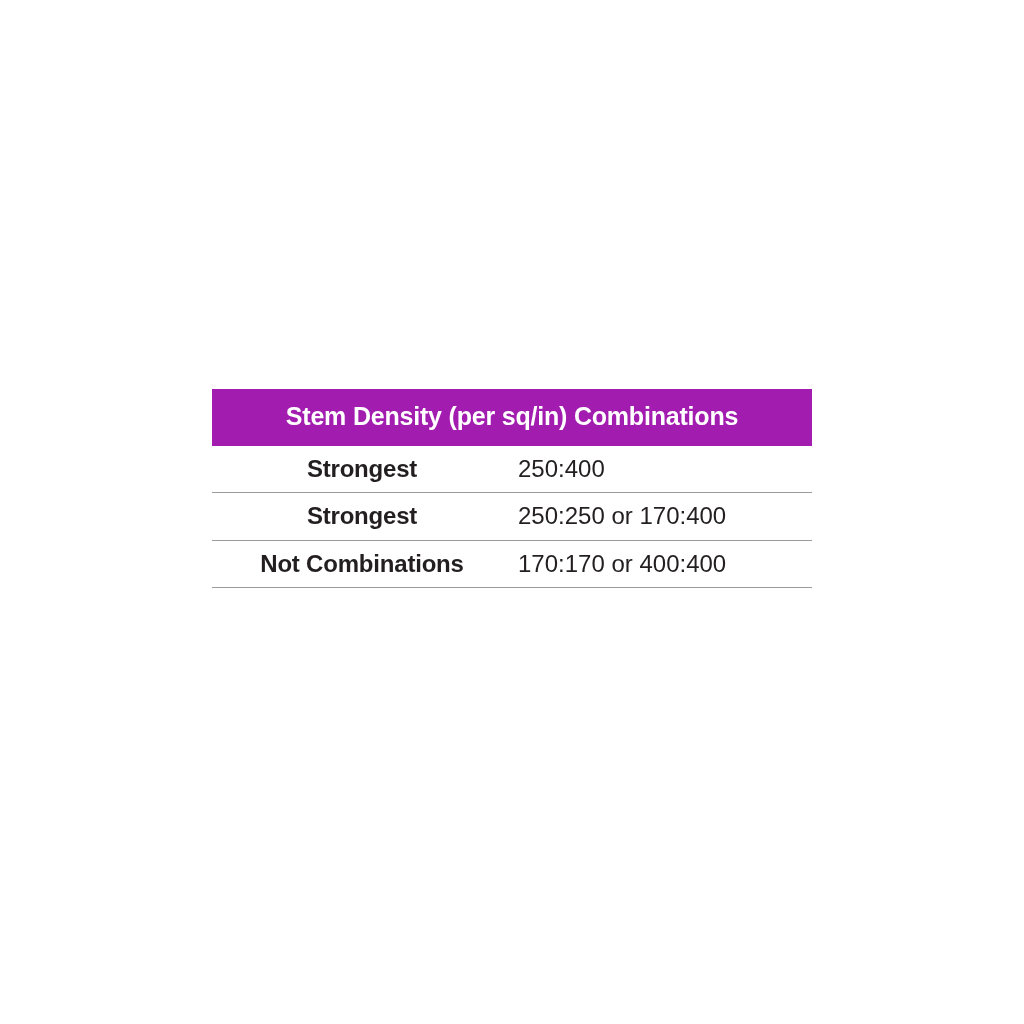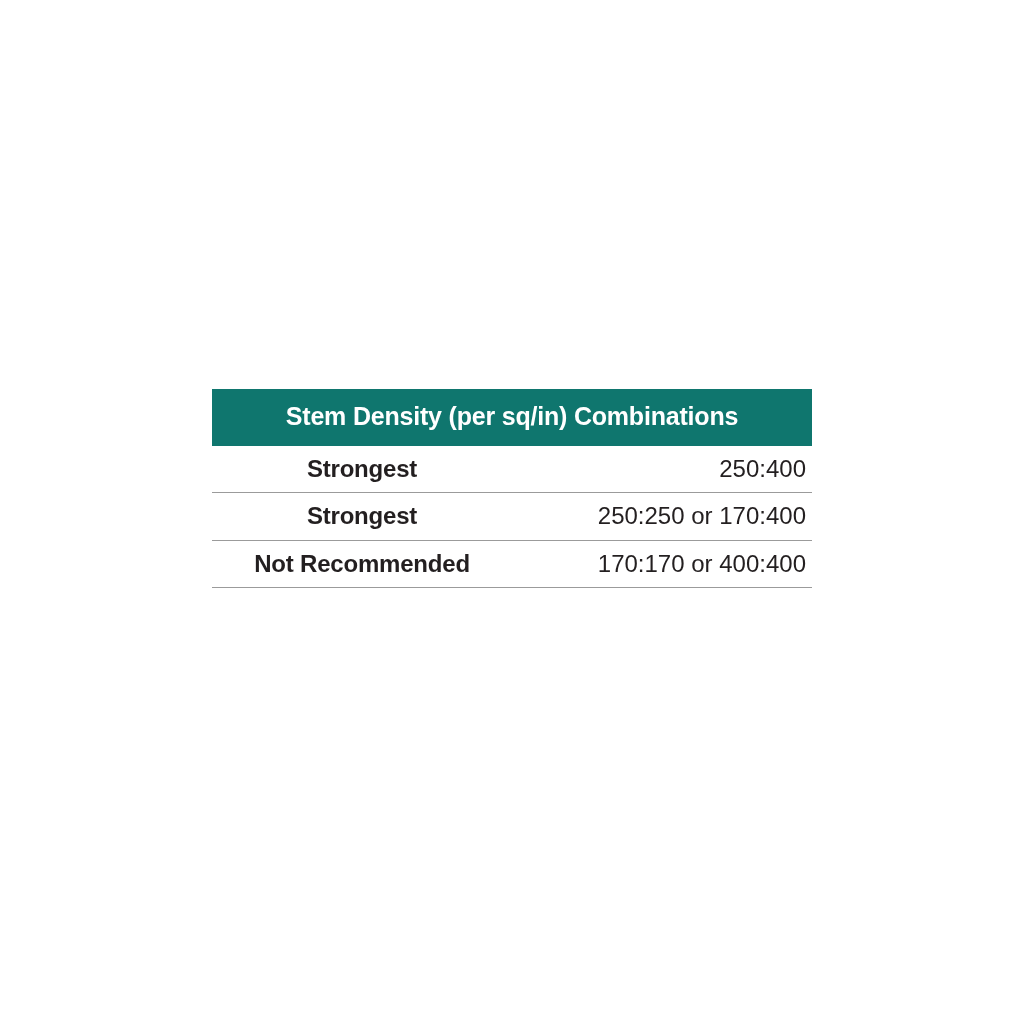--- a/index.html
+++ b/index.html
@@ -21,21 +21,21 @@
     left: 212px;
     top: 389px;
     width: 600px;
   }
   table.density-table {
     width: 100%;
     border-collapse: collapse;
     table-layout: fixed;
   }
   table.density-table th.header-cell {
-    background: #0f766e;
+    background: #a21caf;
     color: #ffffff;
     font-size: 25px;
     font-weight: bold;
     letter-spacing: -0.2px;
     text-align: center;
     padding: 14px 8px 15px 8px;
     line-height: 1.1;
   }
   table.density-table td {
     font-size: 24px;
@@ -44,21 +44,21 @@
     border-bottom: 1.5px solid #9b9b9b;
     line-height: 1.15;
   }
   table.density-table tr.data-row td.label-cell {
     width: 290px;
     font-weight: bold;
     text-align: center;
     letter-spacing: -0.2px;
   }
   table.density-table tr.data-row td.value-cell {
-    text-align: right;
+    text-align: left;
     font-weight: normal;
   }
   table.density-table tr.data-row:first-child td {
     border-top: none;
   }
 </style>
 </head>
 <body>
 
 <div id="page">
@@ -72,19 +72,19 @@
       <tbody>
         <tr class="data-row">
           <td class="label-cell">Strongest</td>
           <td class="value-cell">250:400</td>
         </tr>
         <tr class="data-row">
           <td class="label-cell">Strongest</td>
           <td class="value-cell">250:250 or 170:400</td>
         </tr>
         <tr class="data-row">
-          <td class="label-cell">Not Recommended</td>
+          <td class="label-cell">Not Combinations</td>
           <td class="value-cell">170:170 or 400:400</td>
         </tr>
       </tbody>
     </table>
   </div>
 </div>
 
 </body></html>

